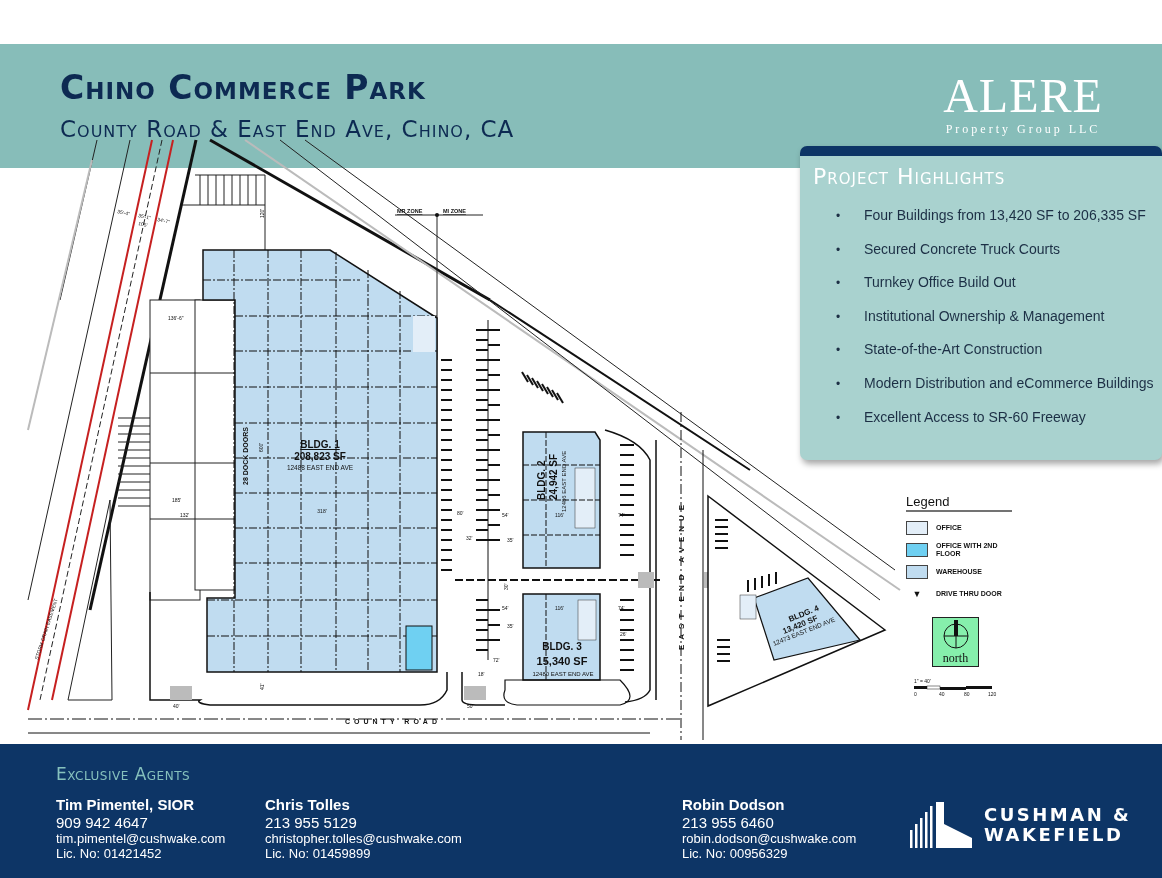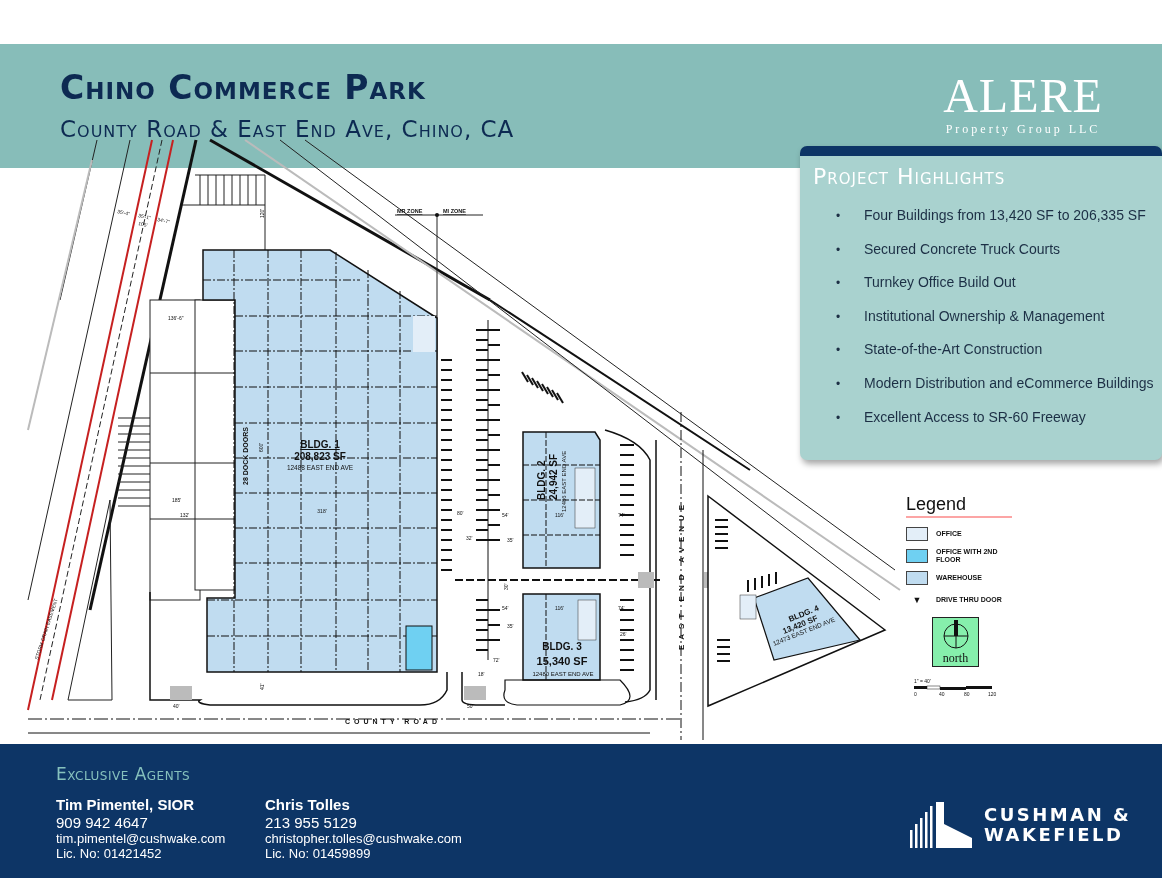--- a/index.html
+++ b/index.html
@@ -20,21 +20,21 @@
 
   
   .highlights { position: absolute; left: 800px; top: 146px; width: 362px; height: 314px; background: #a9d2cf; border-top: 10px solid #0d3566; box-shadow: 2px 4px 6px rgba(0,0,0,0.35); }
   .highlights h2 { font-family: "DejaVu Sans", sans-serif; font-weight: normal; color: #ffffff; font-size: 22px; font-variant: small-caps; letter-spacing: 1px; margin: 8px 0 0 13px; }
   .highlights ul { list-style: none; margin: 10px 0 0 36px; }
   .highlights li { font-size: 14px; color: #1c2f45; height: 33.6px; line-height: 33.6px; white-space: nowrap; }
   .highlights li .bullet { display: inline-block; width: 28px; font-size: 12px; }
 
   
   .legend { position: absolute; left: 906px; top: 494px; width: 110px; }
-  .legend .lg-title { font-size: 18px; color: #111; border-bottom: 2px solid #fca5a5; padding-bottom: 1px; width: 106px; }
+  .legend .lg-title { font-size: 13px; color: #111; border-bottom: 2px solid #737373; padding-bottom: 1px; width: 106px; }
   .legend .row { display: flex; align-items: center; margin-top: 6px; height: 16px; }
   .legend .sw { width: 22px; height: 14px; border: 1px solid #444; margin-right: 8px; flex: none; }
   .legend .lbl { font-size: 7px; color: #111; line-height: 8px; font-weight: bold; }
   .legend .tri { width: 22px; margin-right: 8px; text-align: center; font-size: 9px; color: #111; }
 
   .north { position: absolute; left: 932px; top: 617px; width: 47px; height: 50px; border: 1px solid #222; background: #86efac; }
   .north .lbl { position: absolute; bottom: 0px; width: 100%; text-align: center; font-family: "Liberation Serif", serif; font-size: 12px; color: #111; }
   .scale { position: absolute; left: 912px; top: 678px; width: 90px; height: 20px; }
   .scale .t { font-size: 5px; color: #111; position: absolute; }
 
@@ -416,20 +416,26 @@
     <div class="p">909 942 4647</div>
     <div class="e">tim.pimentel@cushwake.com</div>
     <div class="l">Lic. No: 01421452</div>
   </div>
   <div class="agent" style="left:265px;">
     <div class="n">Chris Tolles</div>
     <div class="p">213 955 5129</div>
     <div class="e">christopher.tolles@cushwake.com</div>
     <div class="l">Lic. No: 01459899</div>
   </div>
+  <div class="agent" style="left:682px;">
+    <div class="n">Robin Dodson</div>
+    <div class="p">213 955 6460</div>
+    <div class="e">robin.dodson@cushwake.com</div>
+    <div class="l">Lic. No: 00956329</div>
+  </div>
 
   <div class="cw">
     <svg width="62" height="46">
       <rect x="0" y="28" width="2.5" height="18" fill="#fff"></rect>
       <rect x="5" y="22" width="2.5" height="24" fill="#fff"></rect>
       <rect x="10" y="16" width="2.5" height="30" fill="#fff"></rect>
       <rect x="15" y="10" width="2.5" height="36" fill="#fff"></rect>
       <rect x="20" y="4" width="2.5" height="42" fill="#fff"></rect>
       <polygon points="26,0 34,0 34,22 62,36 62,46 26,46" fill="#fff"></polygon>
     </svg>

